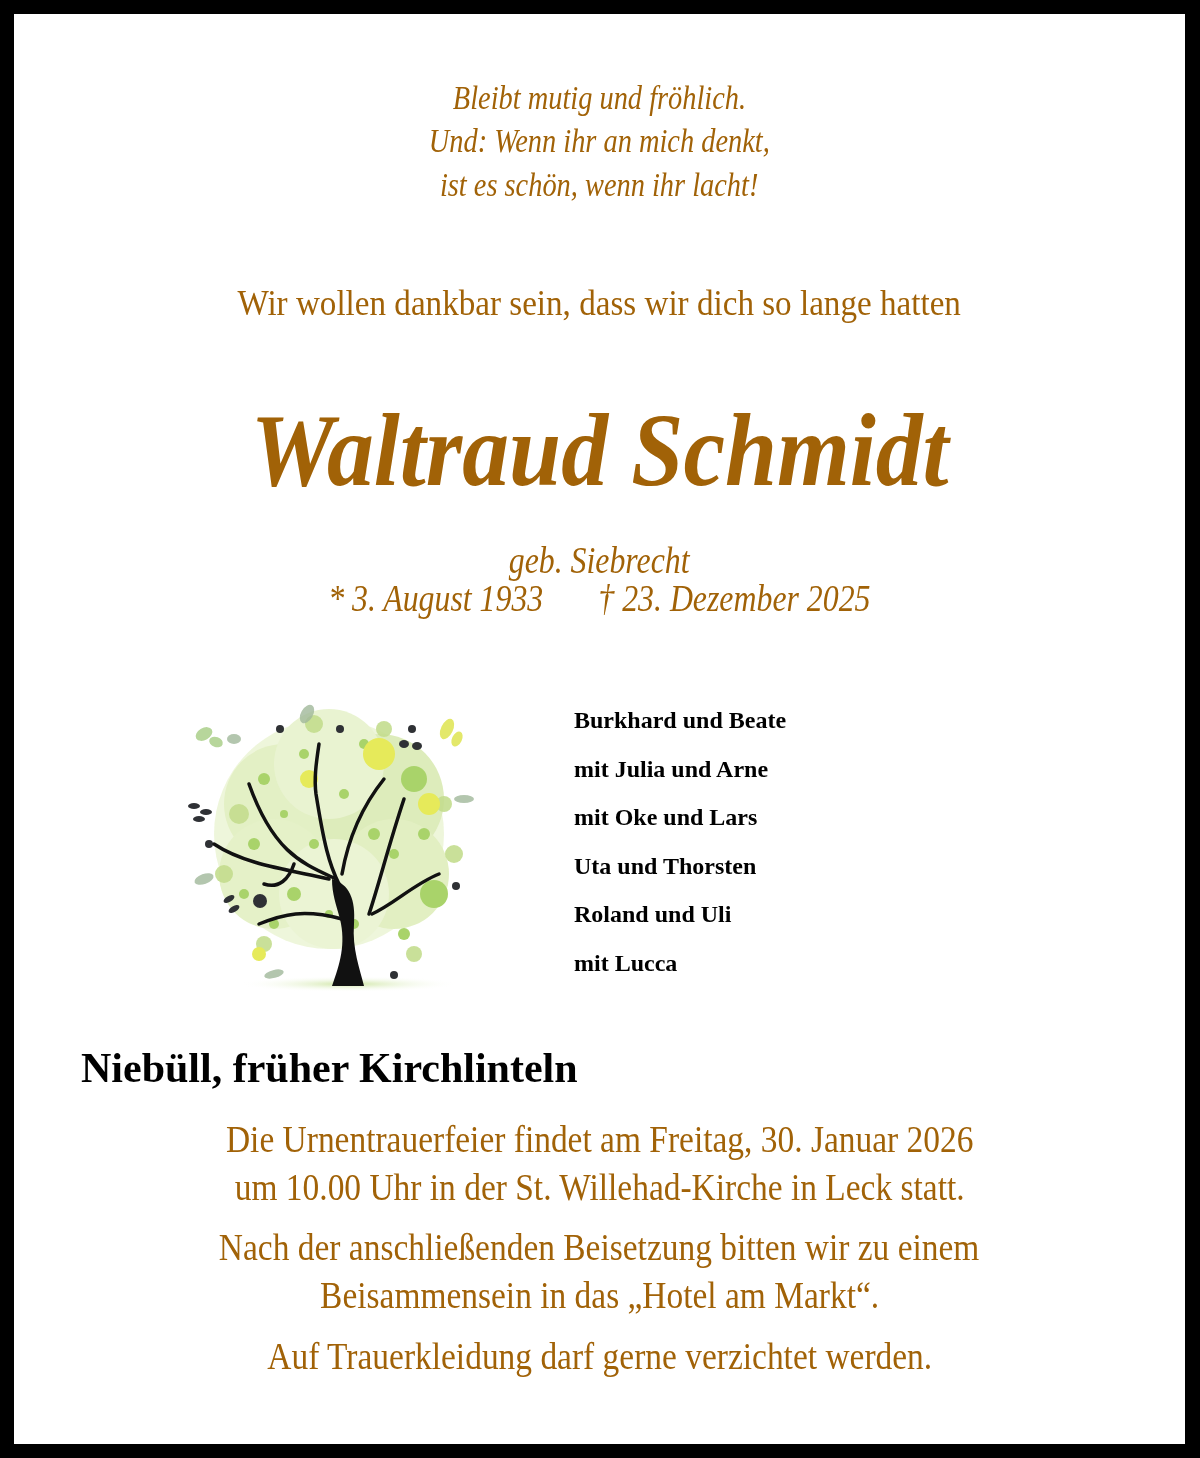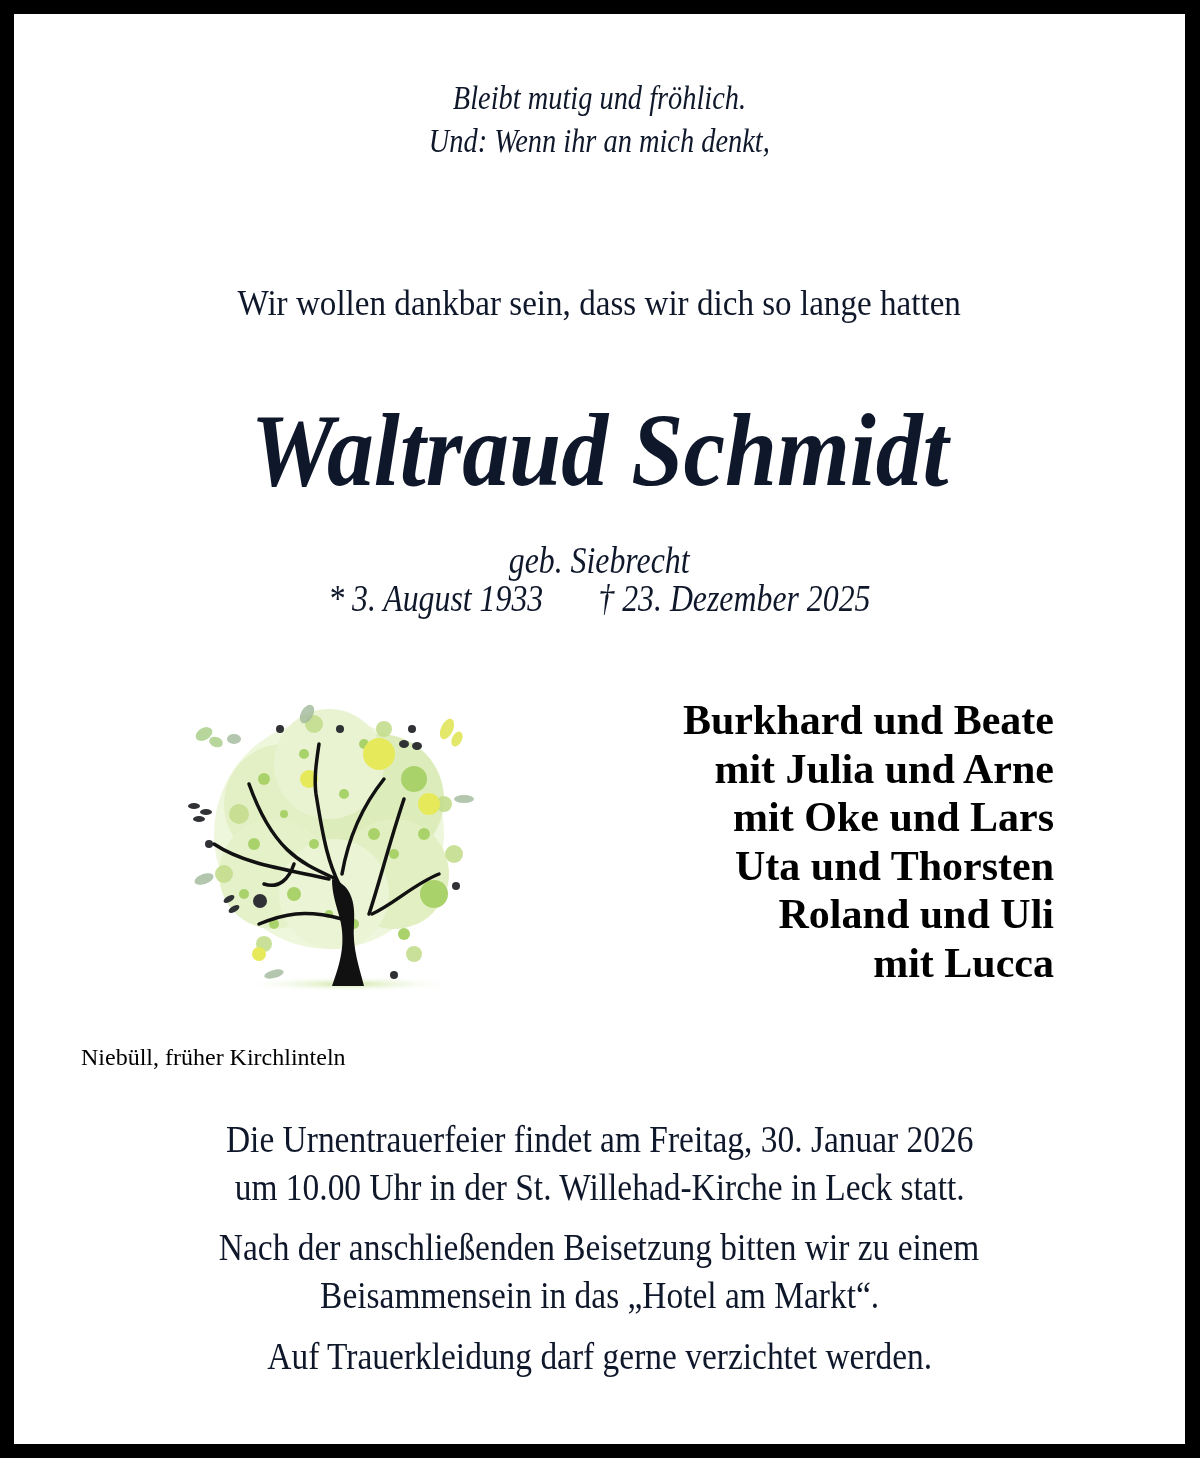--- a/index.html
+++ b/index.html
@@ -3,53 +3,54 @@
   <meta charset="utf-8">
   <style>
     html, body { margin: 0; padding: 0; background: #000; }
     body { width: 1200px; height: 1458px; position: relative; overflow: hidden; }
     .frame {
       position: absolute; left: 14px; top: 14px; width: 1171px; height: 1430px;
       background: #fff; overflow: hidden;
     }
     .line {
       position: absolute; left: 0; width: 100%; text-align: center;
-      font-family: "Liberation Serif", serif; color: #0f172a; white-space: nowrap;
+      font-family: "Liberation Serif", serif; color: #a16207; white-space: nowrap;
     }
     .line > span { display: inline-block; transform-origin: center center; }
     .quote { font-style: italic; font-size: 33px; }
     .quote > span { transform: scaleX(0.86); }
     .thanks { font-size: 36px; }
     .thanks > span { transform: scaleX(0.92); }
     .name { font-style: italic; font-weight: bold; font-size: 104px; }
     .name > span { transform: scaleX(0.90); }
     .maiden, .dates { font-style: italic; font-size: 37px; }
     .maiden > span, .dates > span { transform: scaleX(0.86); }
     .gap { display: inline-block; width: 64px; }
     .family {
-      position: absolute; left: 560px; width: 480px; text-align: right;
-      font-family: "Liberation Serif", serif; font-weight: bold; font-size: 42px;
+      position: absolute; left: 560px; width: 480px; text-align: left;
+      font-family: "Liberation Serif", serif; font-weight: bold; font-size: 24px;
       line-height: 48.5px; color: #000; white-space: nowrap;
     }
     .place {
       position: absolute; left: 67px; top: 1030px;
-      font-family: "Liberation Serif", serif; font-weight: normal; font-size: 24px; color: #000;
+      font-family: "Liberation Serif", serif; font-weight: bold; font-size: 42px; color: #000;
       white-space: nowrap;
     }
     .info { font-size: 38px; }
     .info > span { transform: scaleX(0.88); }
     .tree { position: absolute; left: 150px; top: 670px; width: 330px; height: 320px; }
   </style>
 </head>
 <body>
 
 <div class="frame">
 
   <div class="line quote" style="top:66px;"><span>Bleibt mutig und fröhlich.</span></div>
   <div class="line quote" style="top:109px;"><span>Und: Wenn ihr an mich denkt,</span></div>
+  <div class="line quote" style="top:153px;"><span>ist es schön, wenn ihr lacht!</span></div>
 
   <div class="line thanks" style="top:268px;"><span>Wir wollen dankbar sein, dass wir dich so lange hatten</span></div>
 
   <div class="line name" style="top:376px;font-family:Liberation Serif, serif;"><span>Waltraud Schmidt</span></div>
 
   <div class="line maiden" style="top:525px;"><span>geb. Siebrecht</span></div>
 
   <div class="line dates" style="top:563px;">
     <span>
       <span>* 3. August 1933</span><span class="gap"></span><span>† 23. Dezember 2025</span>

